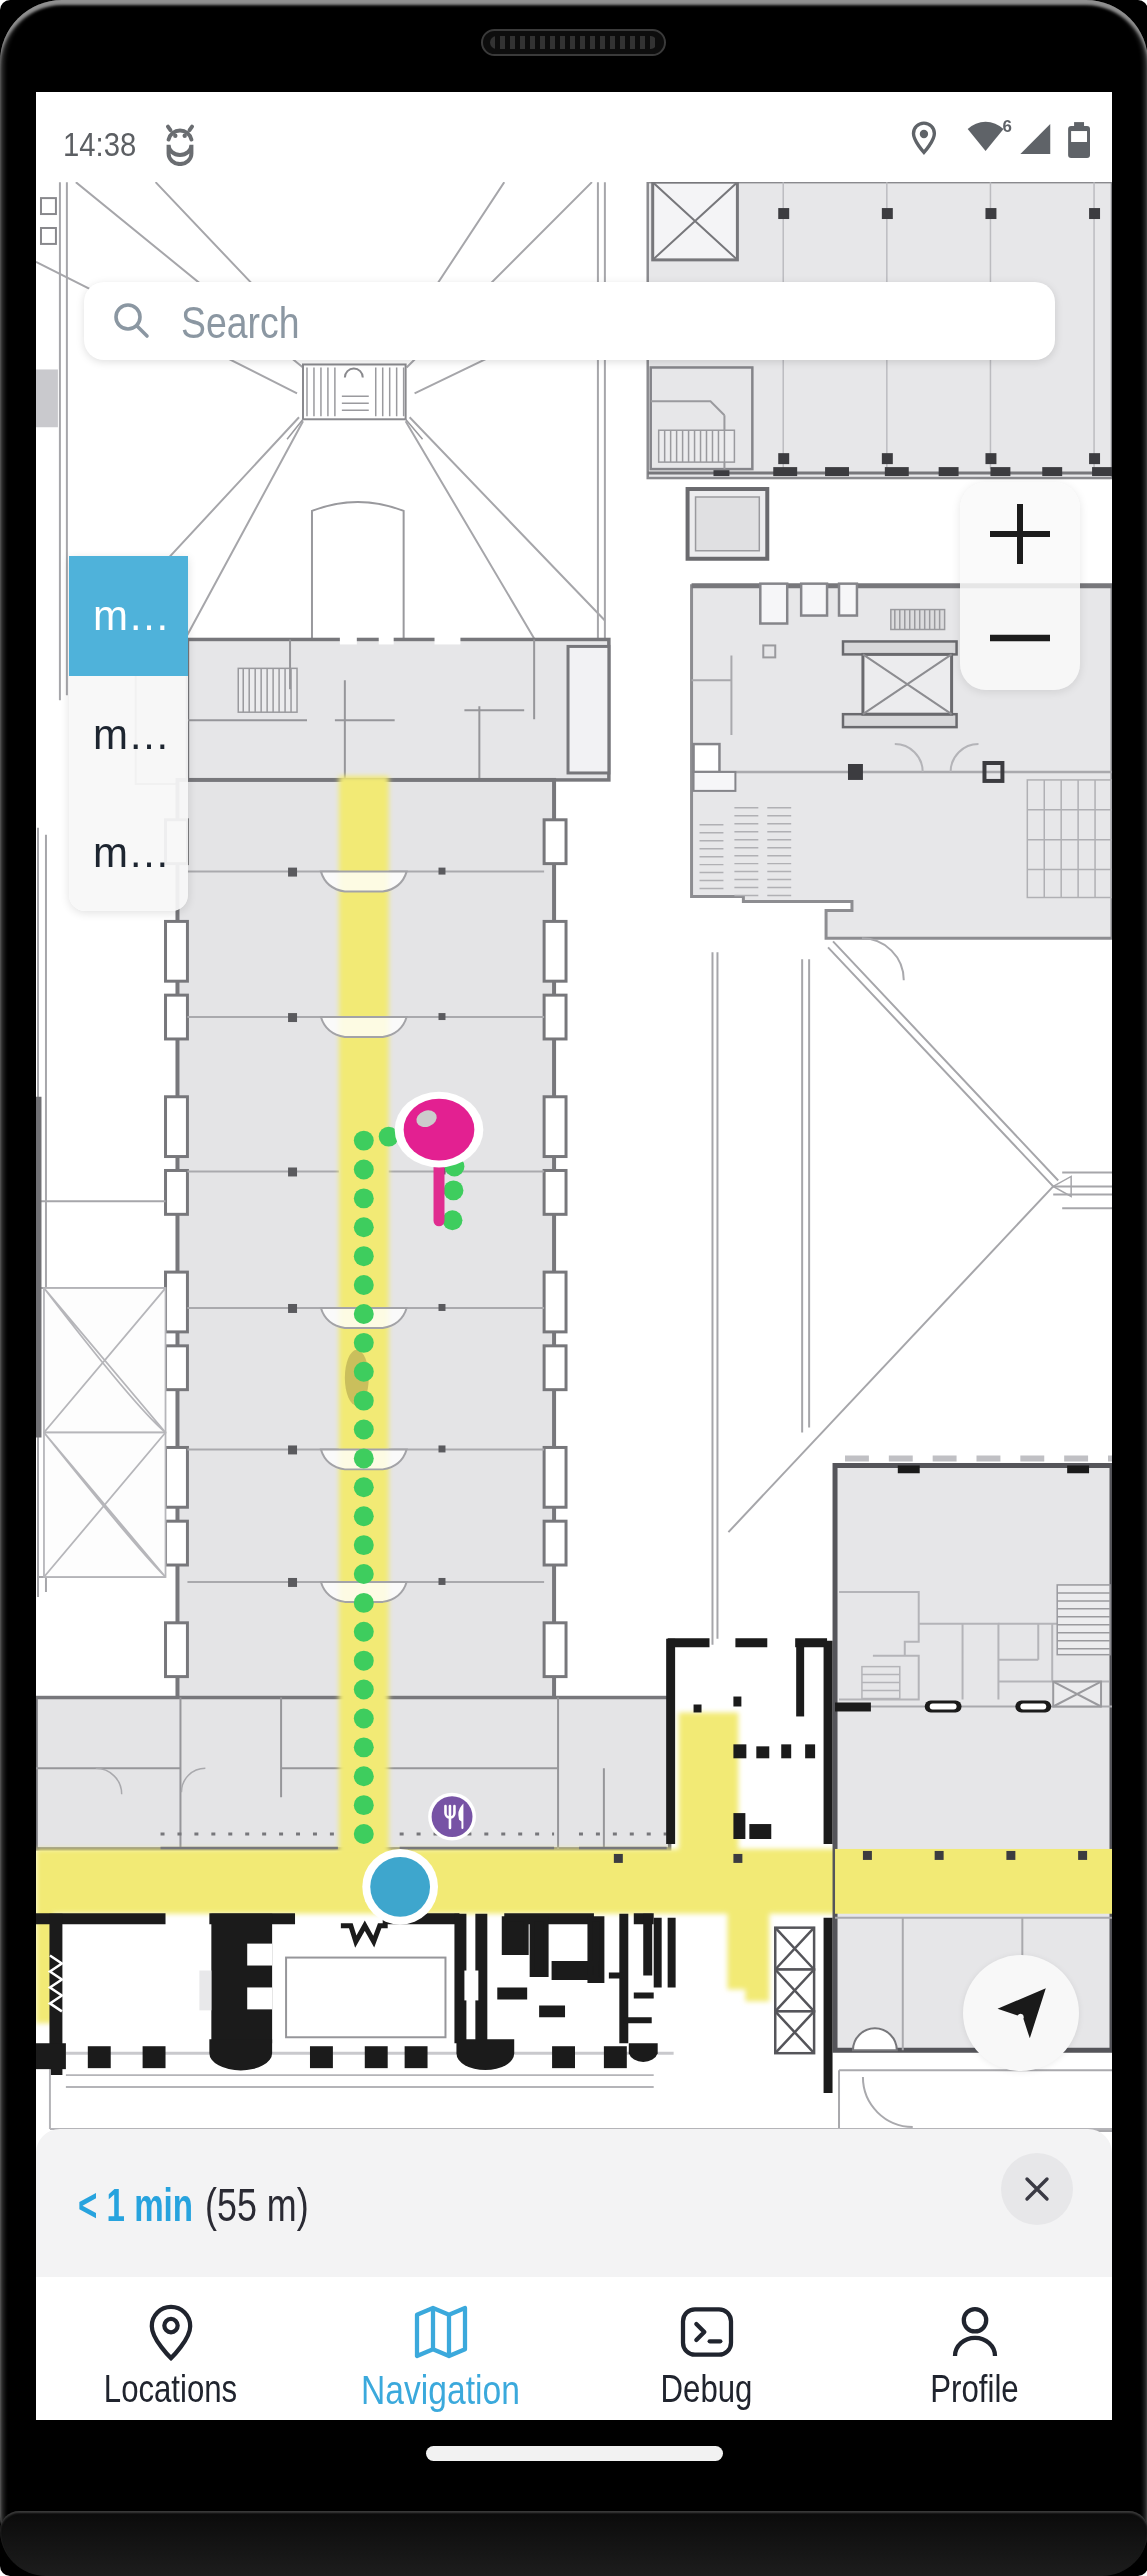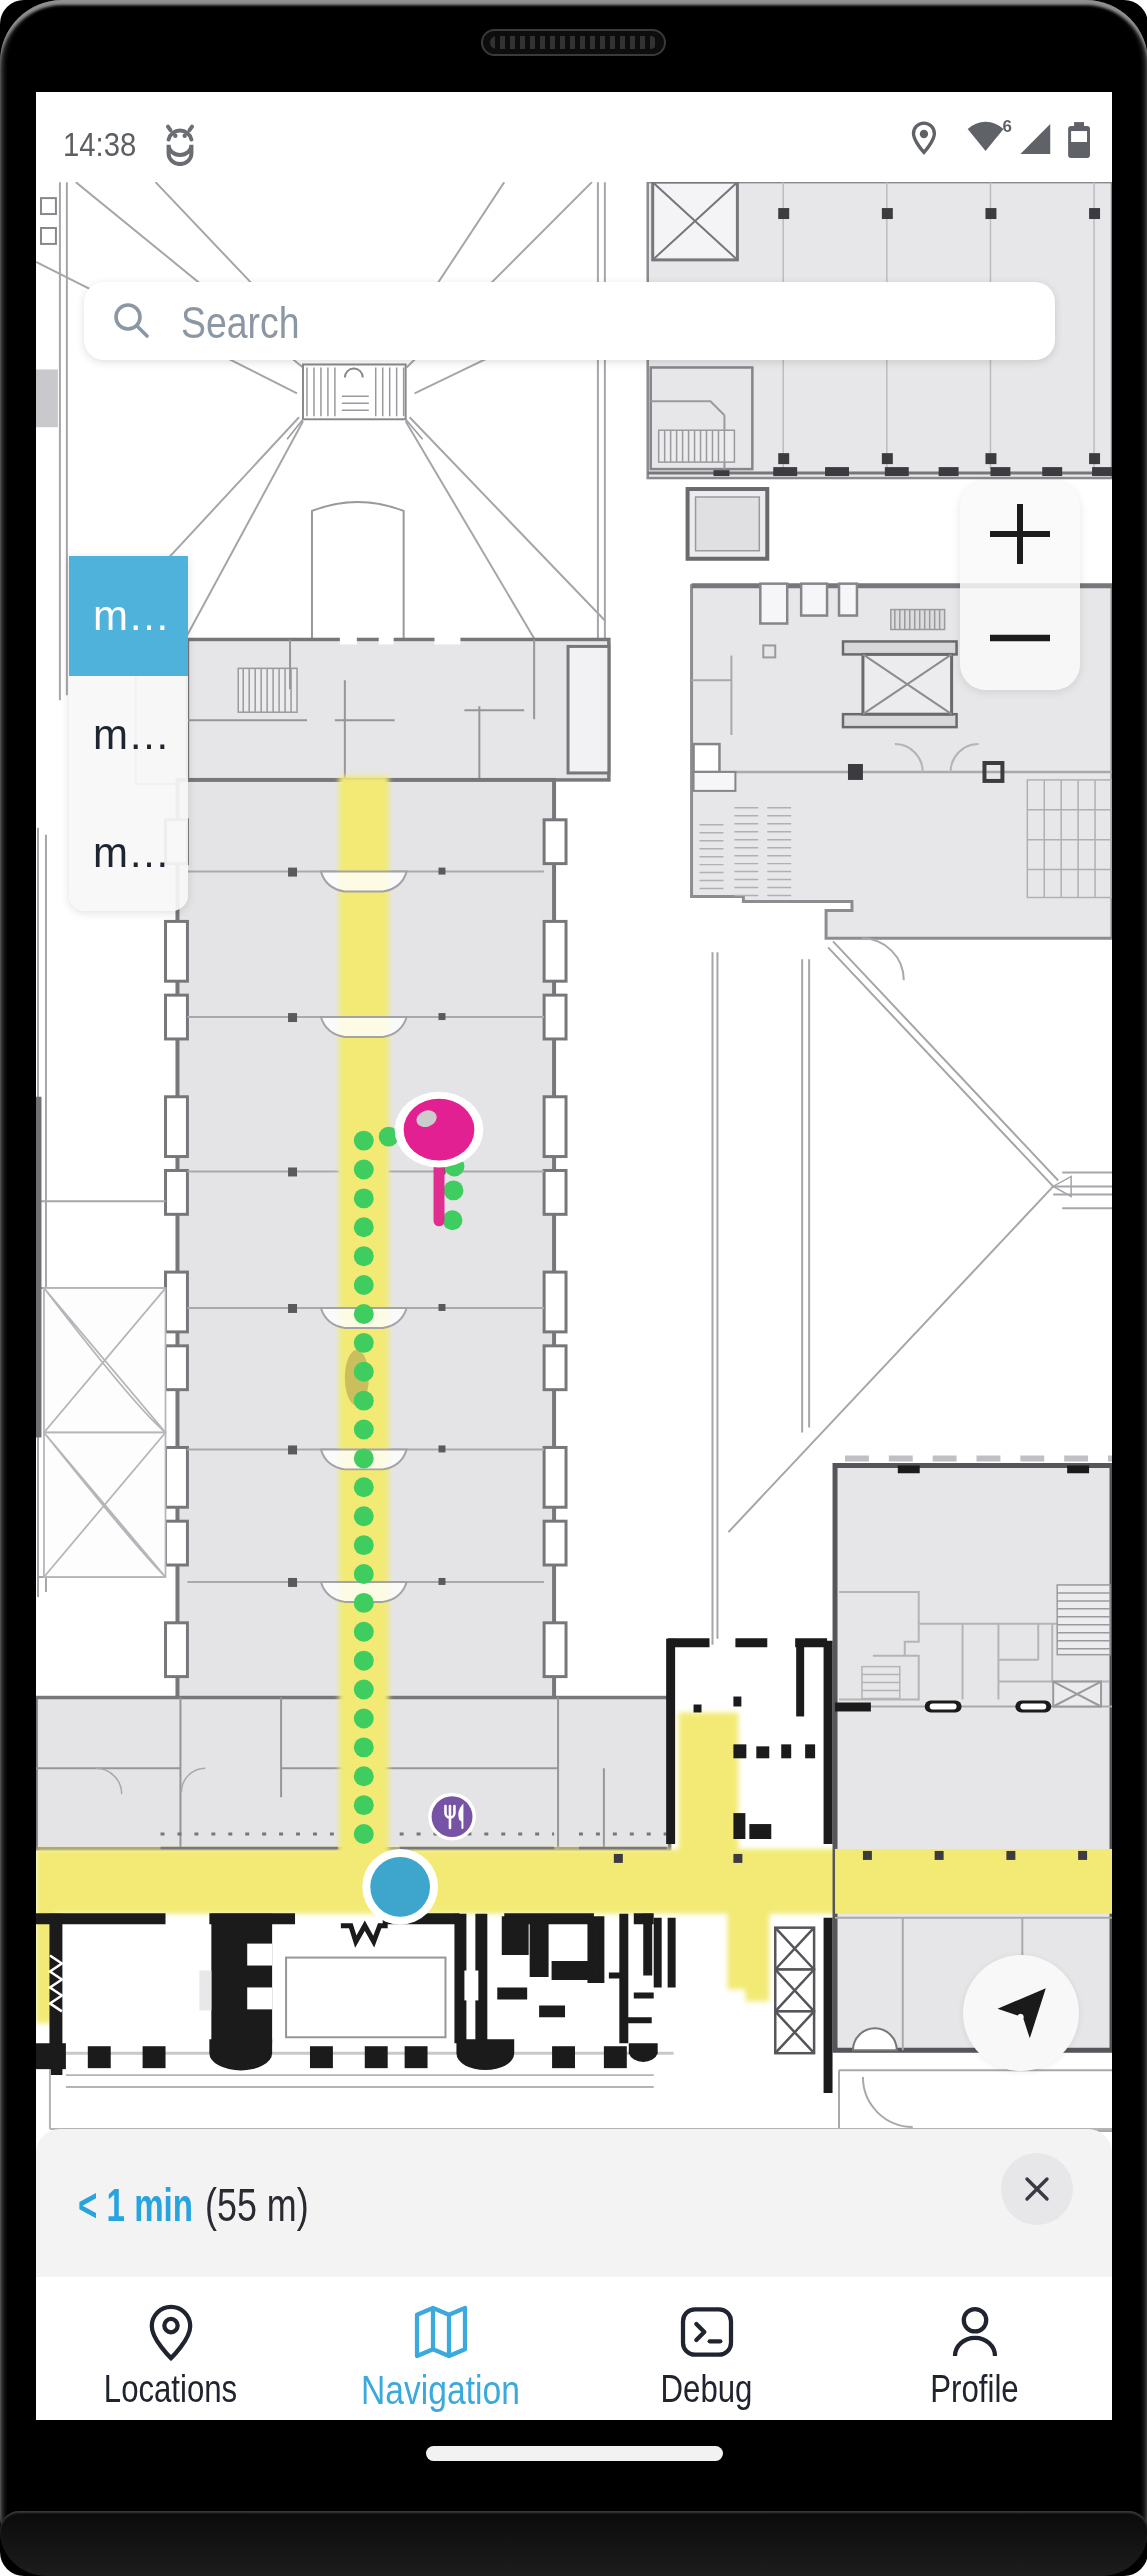--- a/index.html
+++ b/index.html
@@ -1,17 +1,17 @@
 <!DOCTYPE html>
 <html><head>
 <meta charset="utf-8">
 <style>
   html,body{margin:0;padding:0;background:#fff;}
   *{box-sizing:border-box;font-family:"Liberation Sans",sans-serif;}
-  #phone{position:absolute;left:0;top:0;width:1148px;height:2576px;background:#000;border-radius:24px;overflow:hidden;}
+  #phone{position:absolute;left:0;top:0;width:1148px;height:2576px;background:#000;border-radius:10px;overflow:hidden;}
   #screen{position:absolute;left:36px;top:92px;width:1076px;height:2328px;background:#fff;overflow:hidden;}
   .abs{position:absolute;}
 </style>
 </head>
 <body>
 
 <div id="phone">
 
   <div class="abs" style="left:0;top:0;width:1148px;height:2576px;border-radius:62px;box-shadow:inset 0 5px 3px rgba(150,150,150,0.95), inset 4px 2px 4px rgba(90,90,90,0.55), inset -4px 2px 4px rgba(90,90,90,0.55);"></div>
 

